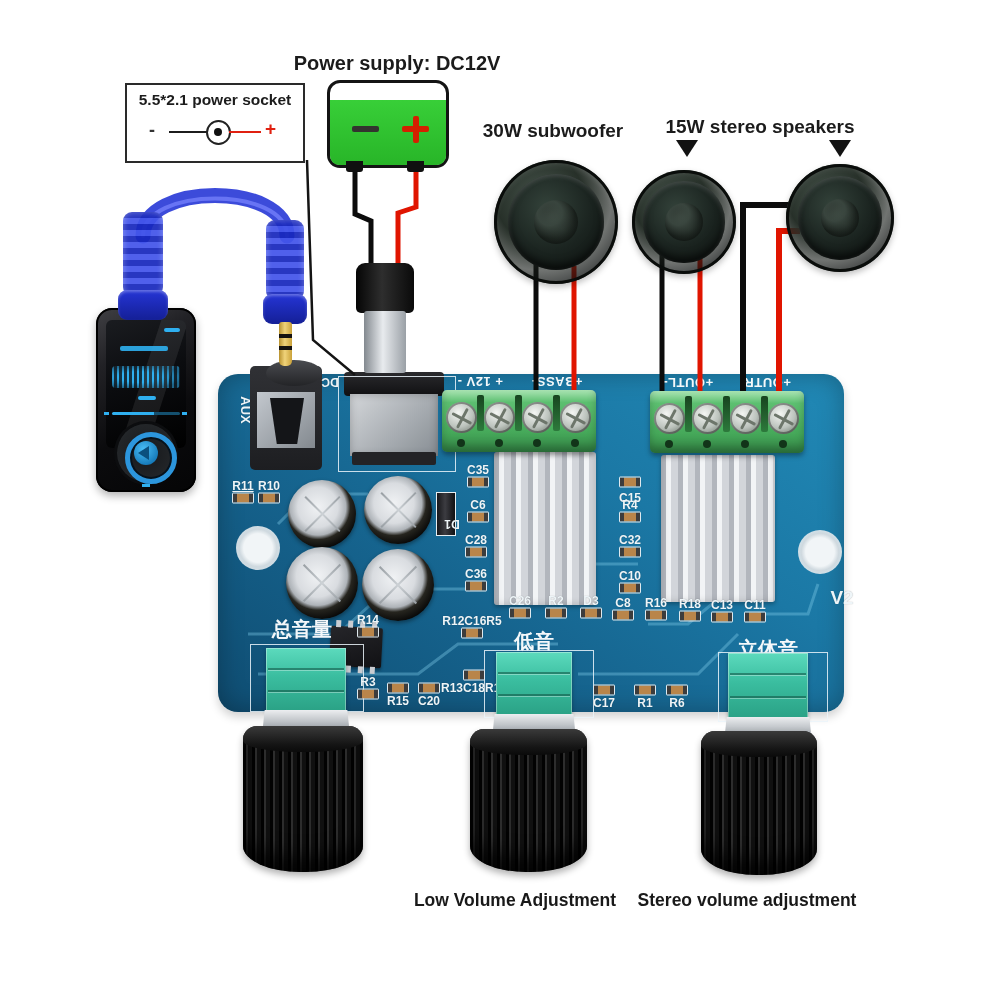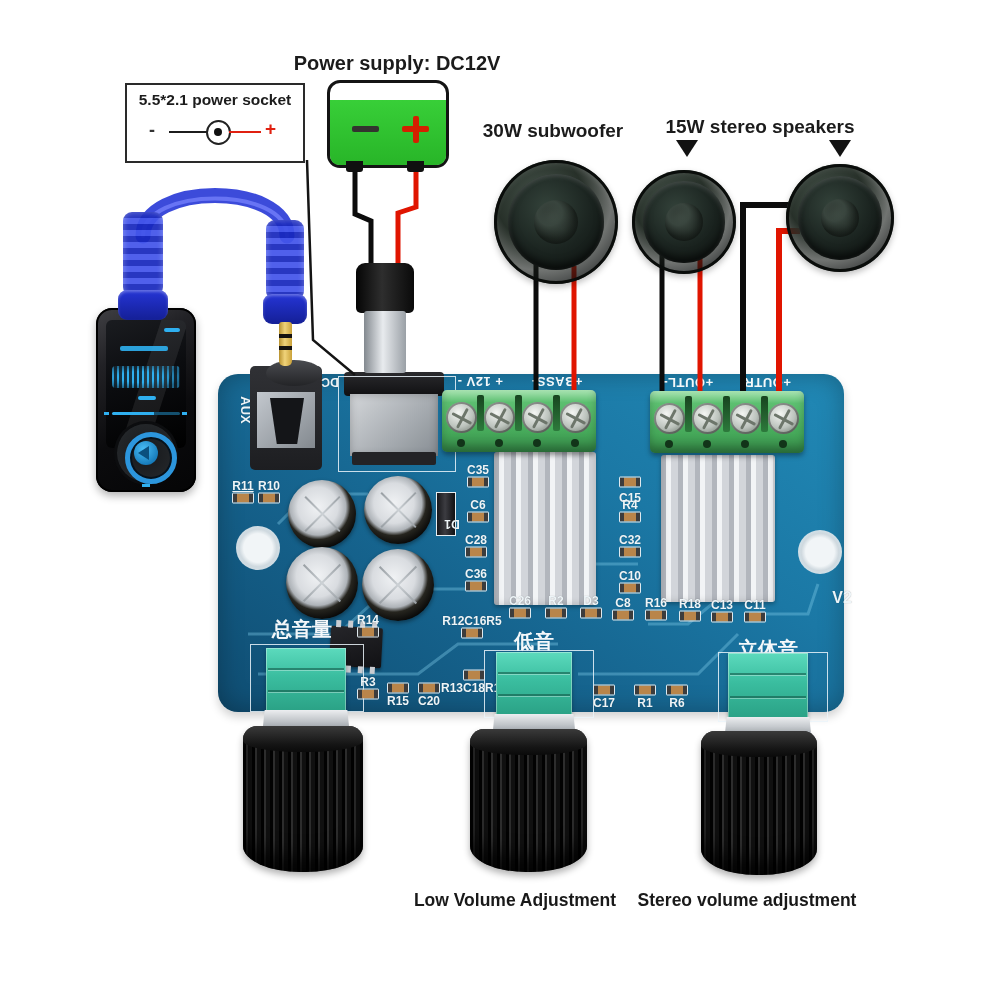--- a/index.html
+++ b/index.html
@@ -250,21 +250,21 @@
     <div class="pin" style="left:41px;top:-6px;"></div>
     <div class="pin" style="left:5px;bottom:-6px;"></div>
     <div class="pin" style="left:17px;bottom:-6px;"></div>
     <div class="pin" style="left:29px;bottom:-6px;"></div>
     <div class="pin" style="left:41px;bottom:-6px;"></div>
   </div>
 
   <div class="abs" style="left:0;top:0;width:1000px;height:1000px;z-index:2;pointer-events:none;">
     <span class="silk" style="left:245px;top:410px;font-size:13px;transform:translate(-50%,-50%) rotate(90deg);">AUX</span>
     <span class="silk" style="left:330px;top:382px;font-size:12px;transform:translate(-50%,-50%) rotate(180deg);">DC</span>
-    <span class="silk" style="left:824px;top:598px;font-size:16px;padding-left:36px;">V2</span>
+    <span class="silk" style="left:824px;top:598px;font-size:19px;padding-left:36px;">V2</span>
     <span class="tlabel" style="left:480px;top:381px;">+ 12V -</span>
     <span class="tlabel" style="left:557px;top:381px;">+BASS-</span>
     <span class="tlabel" style="left:688px;top:382px;">+OUTL-</span>
     <span class="tlabel" style="left:765px;top:382px;">+OUTR-</span>
     <span class="cjk" style="left:302px;top:629px;">总音量</span>
     <span class="cjk" style="left:534px;top:641px;">低音</span>
     <span class="cjk" style="left:768px;top:649px;">立体音</span>
     <div class="outline" style="left:250px;top:644px;width:112px;height:66px;"></div>
     <div class="outline" style="left:484px;top:650px;width:108px;height:66px;"></div>
     <div class="outline" style="left:718px;top:652px;width:108px;height:68px;"></div>

